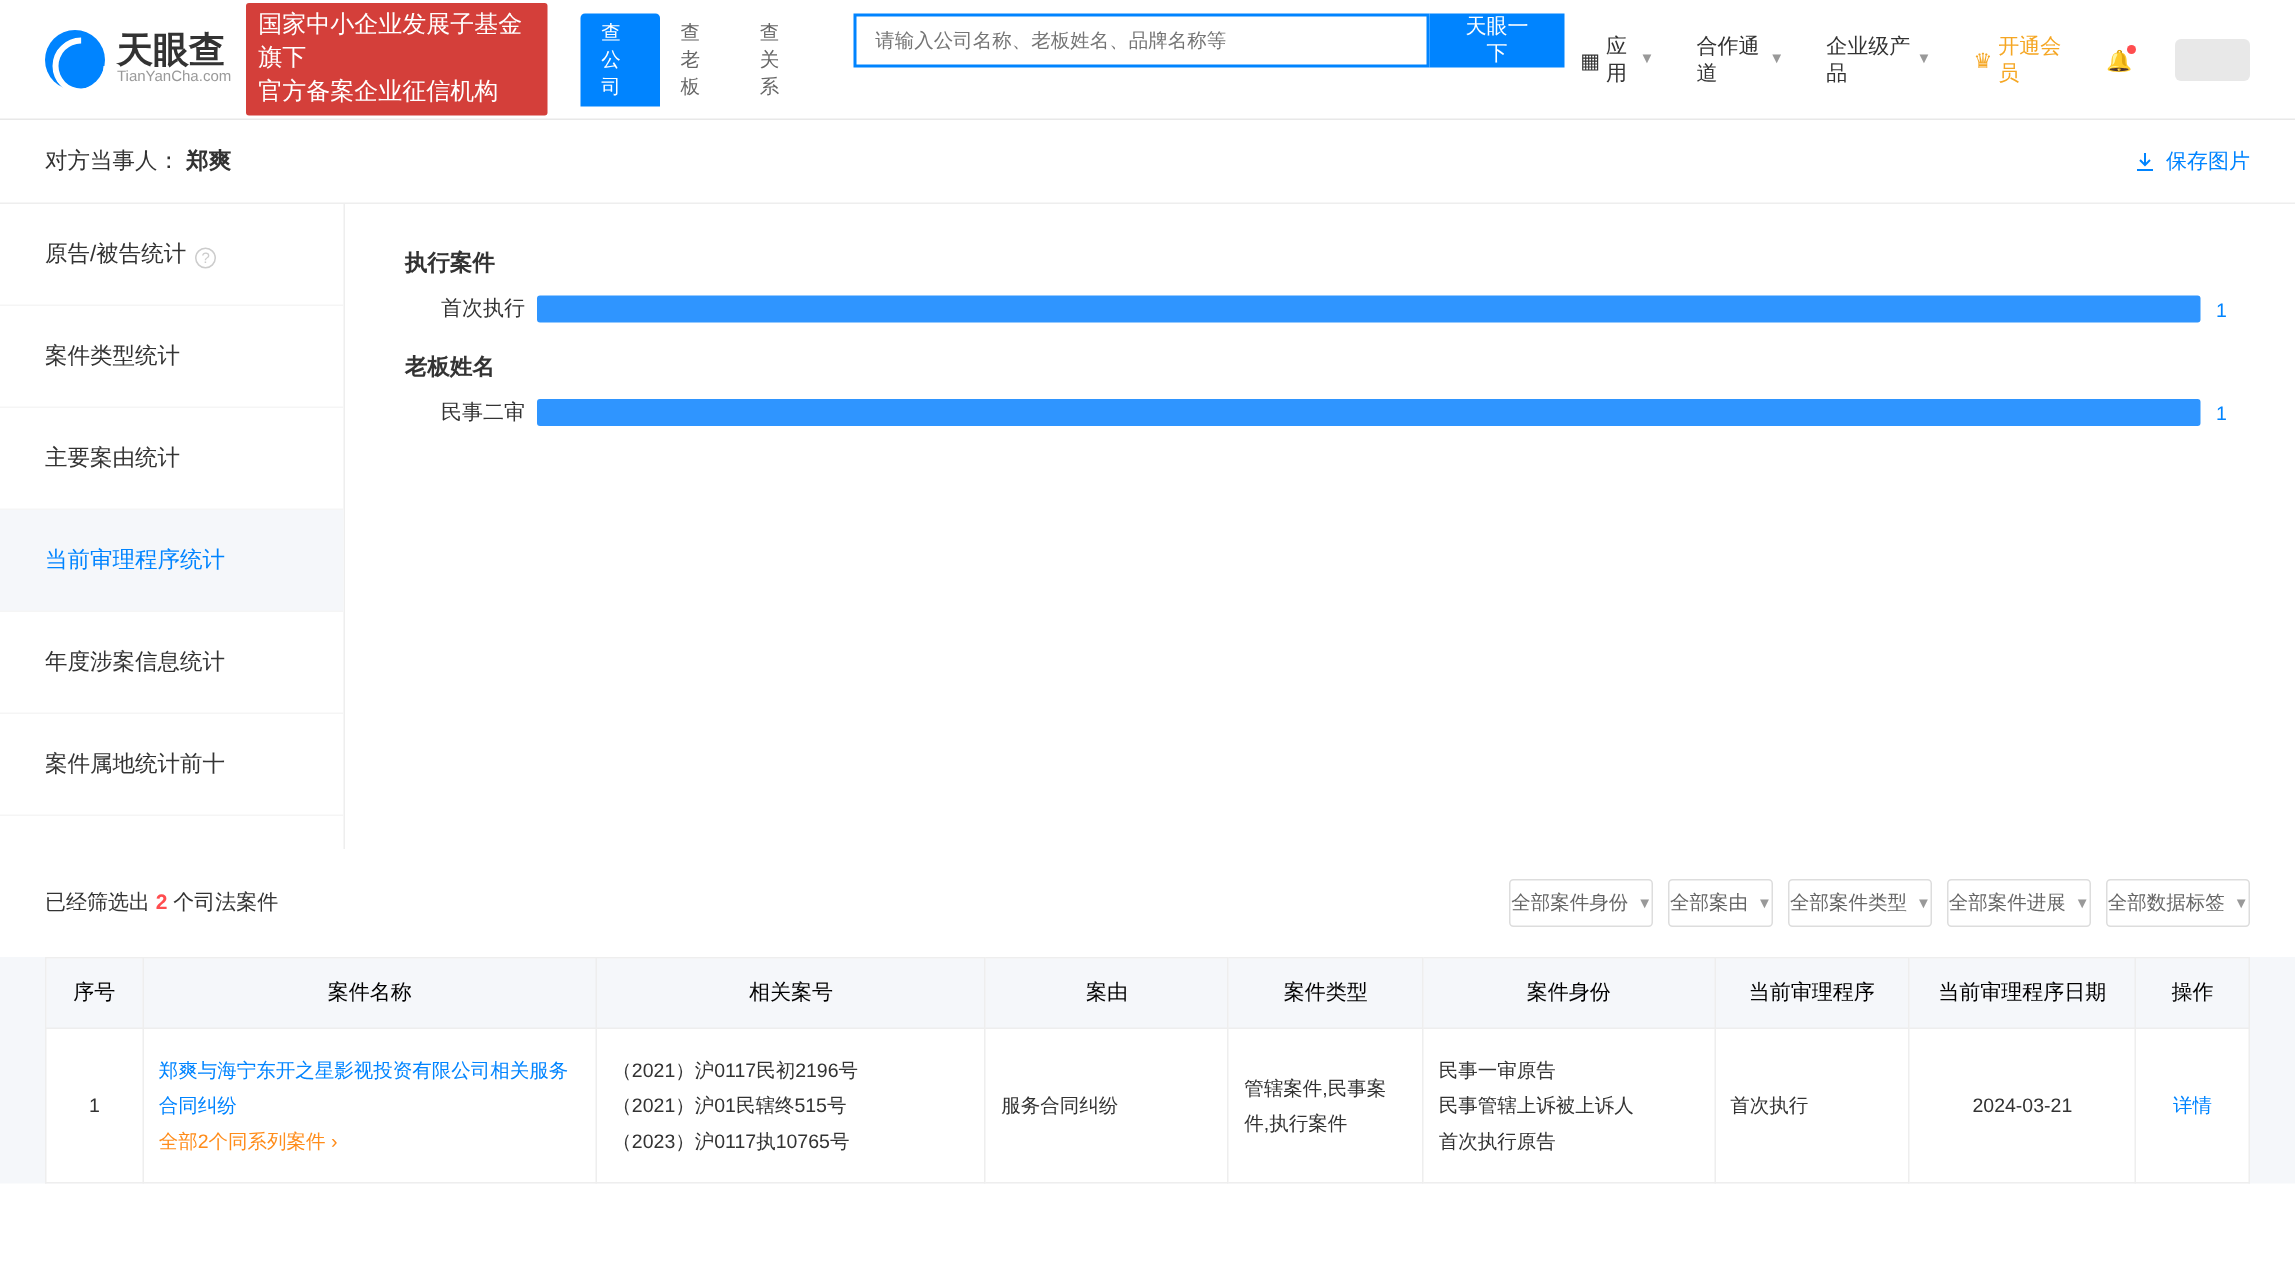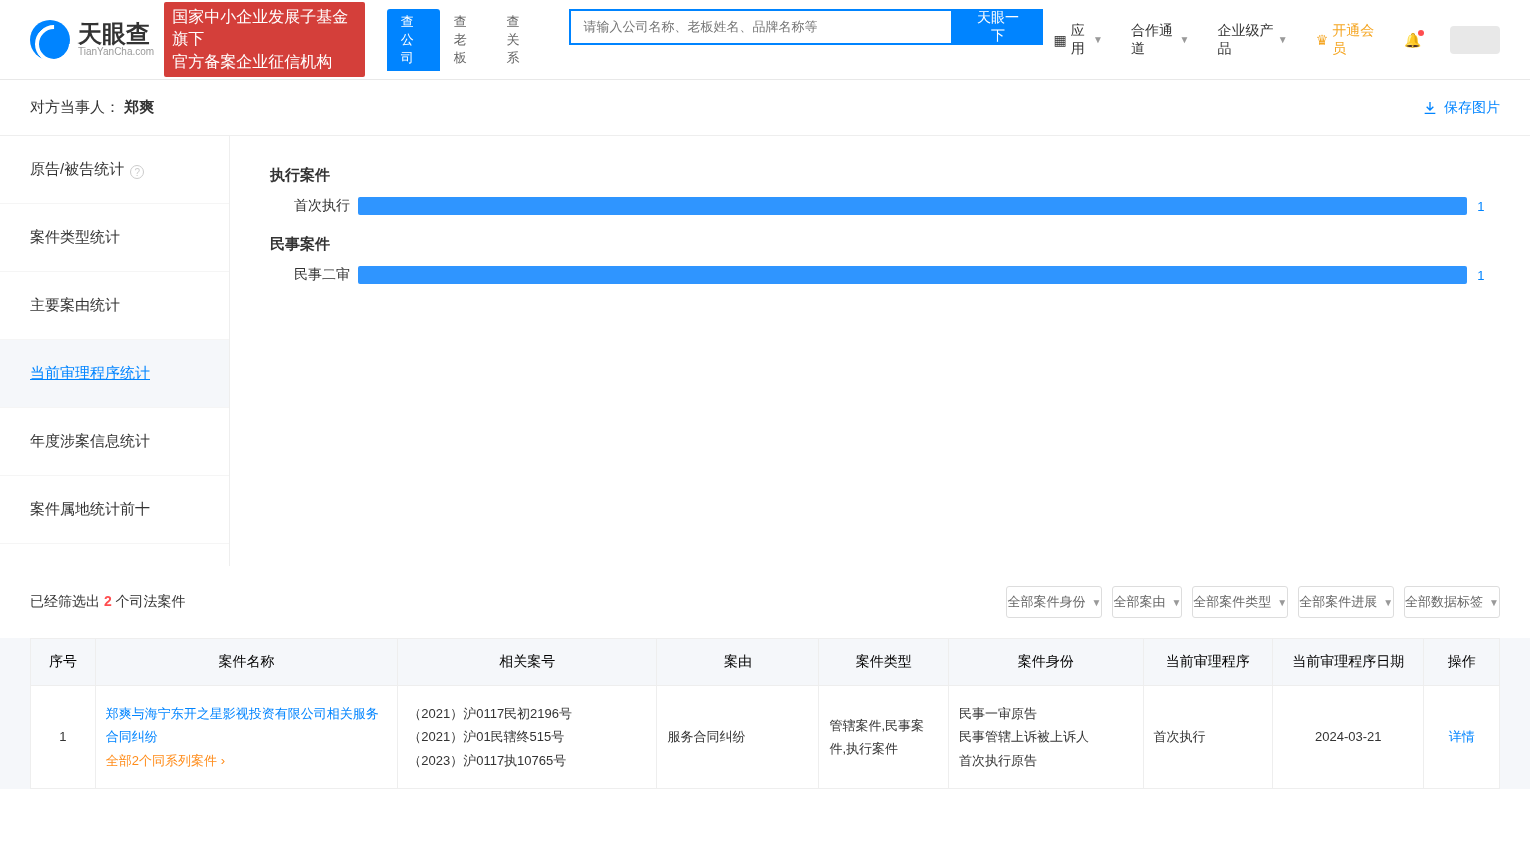--- a/index.html
+++ b/index.html
@@ -27,21 +27,21 @@
 .bell::after { content: ""; width: 6px; height: 6px; background: #ff4d4f; border-radius: 50%; position: absolute; top: -2px; right: -2px; }
 .avatar { width: 60px; height: 28px; background: #e8e8e8; border-radius: 4px; }
 .content { background: #f5f7fa; padding: 0; }
 .party-row { display: flex; align-items: center; justify-content: space-between; padding: 18px 30px; background: #fff; border-bottom: 1px solid #eee; gap: 38px; }
 .party-label { font-size: 15px; }
 .party-name { font-weight: bold; }
 .save-btn { color: #0084ff; display: flex; align-items: center; gap: 6px; cursor: pointer; }
 .main-area { display: flex; background: #fff; min-height: 430px; }
 .sidebar { width: 230px; border-right: 1px solid #eee; padding: 0; }
 .side-item { padding: 24px 30px; font-size: 15px; color: #333; cursor: pointer; border-bottom: 1px solid #f5f5f5; display: flex; align-items: flex-end; gap: 6px; }
-.side-item.active { color: #0084ff; background: #f5f7fa; text-decoration: underline; }
+.side-item.active { color: #0084ff; background: #f5f7fa; }
 .help-icon { width: 14px; height: 14px; border: 1px solid #ccc; border-radius: 50%; display: inline-flex; align-items: center; justify-content: center; font-size: 10px; color: #ccc; }
 .chart-area { flex: 1; padding: 30px 40px; }
 .chart-group { margin-bottom: 20px; }
 .chart-title { font-weight: bold; font-size: 15px; margin-bottom: 12px; }
 .chart-row { display: flex; align-items: center; gap: 8px; }
 .chart-label { width: 80px; text-align: right; font-size: 14px; color: #333; }
 .chart-bar-wrap { flex: 1; display: flex; align-items: center; gap: 10px; }
 .chart-bar { height: 18px; background: #2f95ff; border-radius: 2px; }
 .chart-val { color: #0084ff; font-size: 13px; }
 .filter-row { display: flex; align-items: center; padding: 20px 30px; background: #fff; gap: 12px; }
@@ -150,21 +150,21 @@
         <div class="chart-title">执行案件</div>
         <div class="chart-row">
           <div class="chart-label">首次执行</div>
           <div class="chart-bar-wrap">
             <div class="chart-bar" style="width:98%"></div>
             <span class="chart-val">1</span>
           </div>
         </div>
       </div>
       <div class="chart-group">
-        <div class="chart-title">民事案件</div>
+        <div class="chart-title">老板姓名</div>
         <div class="chart-row">
           <div class="chart-label">民事二审</div>
           <div class="chart-bar-wrap">
             <div class="chart-bar" style="width:98%"></div>
             <span class="chart-val">1</span>
           </div>
         </div>
       </div>
     </div>
   </div>

